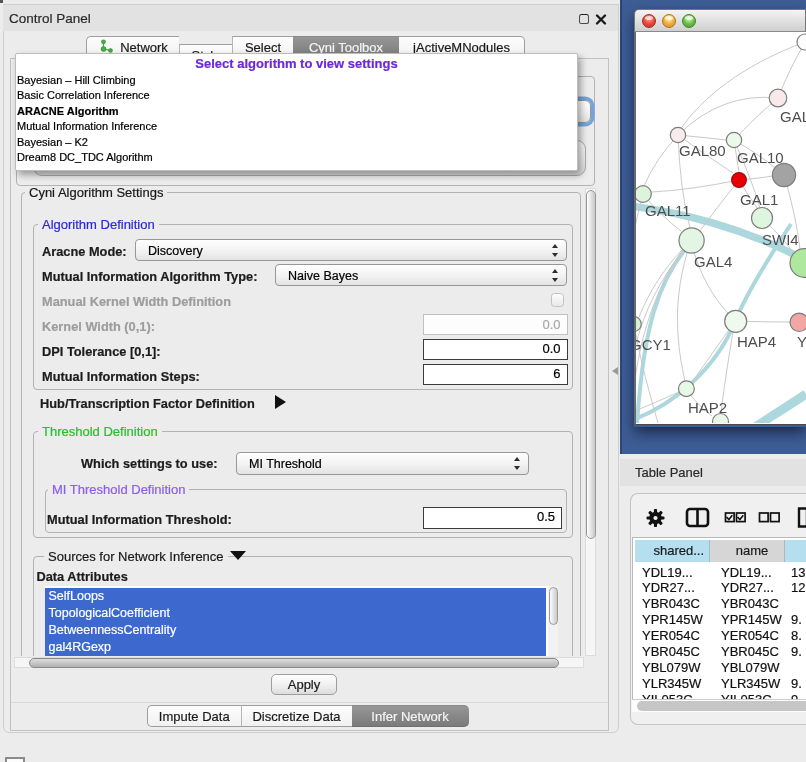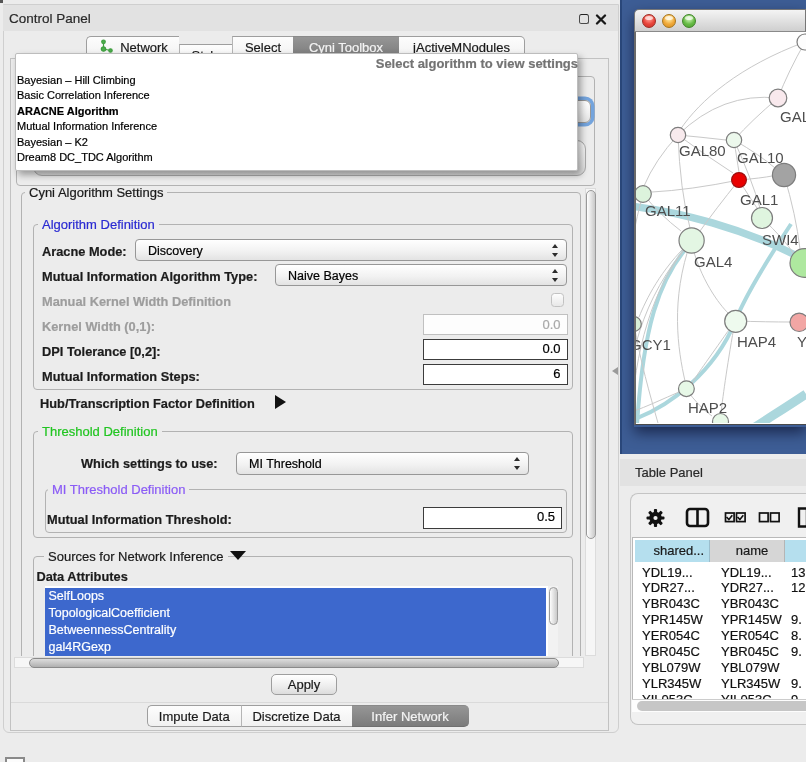--- a/index.html
+++ b/index.html
@@ -269,21 +269,21 @@
         <span class="carr">
           <span class="up"></span>
           <span class="dn"></span>
         </span>
     </div>
     <div class="lbl" style="left:28px;top:106px;color:#9d9d9d;">Manual Kernel Width Definition</div>
     <div class="abs" style="left:536.5px;top:105px;width:13.5px;height:13.5px;border:1px solid #c2c2c2;border-radius:3.5px;
          background:linear-gradient(#fdfdfd,#e8e8e8);"></div>
     <div class="lbl" style="left:28px;top:131px;color:#9d9d9d;">Kernel Width (0,1):</div>
     <div class="tfd" style="left:409px;top:126px;width:144.5px;height:21px;">0.0</div>
-    <div class="lbl" style="left:28px;top:156px;">DPI Tolerance [0,2]:</div>
+    <div class="lbl" style="left:28px;top:156px;">DPI Tolerance [0,1]:</div>
     <div class="tf" style="left:409px;top:151px;width:144.5px;height:21px;">0.0</div>
     <div class="lbl" style="left:28px;top:181px;">Mutual Information Steps:</div>
     <div class="tf" style="left:409px;top:176px;width:144.5px;height:21px;">6</div>
 
     <div class="lbl" style="left:26px;top:208px;">Hub/Transcription Factor Definition</div>
     <div class="abs" style="left:261px;top:207px;width:0;height:0;border-top:7px solid transparent;
          border-bottom:7px solid transparent;border-left:11px solid #111;"></div>
 
     <div class="grp" style="left:19px;top:243px;width:540px;height:107px;"></div>
     <div class="gt" style="left:24px;top:237px;color:#21c521;">Threshold Definition</div>
@@ -329,21 +329,21 @@
   <div class="tabw" style="left:147px;top:705px;width:93.5px;border-left:1px solid #9e9e9e;border-radius:5px 0 0 5px;">Impute Data</div>
   <div class="tabw" style="left:240.5px;top:705px;width:111px;border-left:1px solid #b5b5b5;">Discretize Data</div>
   <div class="abs" style="left:351.5px;top:705px;width:117px;height:22px;background:linear-gradient(#969696,#7b7b7b);
        border-radius:0 5px 5px 0;border-top:1px solid #8a8a8a;border-bottom:1px solid #6f6f6f;color:#f4f4f4;
        font-size:13px;text-align:center;line-height:21px;">Infer Network</div>
 
   <div class="abs" style="left:11px;top:701.5px;width:597px;height:1px;background:#dadada;"></div>
 
   <div class="abs" style="left:15px;top:53px;width:563px;height:118px;background:#fff;border:1px solid #bdbdbd;
        border-radius:2px;box-shadow:3px 4px 7px rgba(0,0,0,0.35);"></div>
-  <div class="abs" style="left:15px;top:56px;width:563px;text-align:right;font-size:13px;font-weight:bold;color:#737373;">Select algorithm to view settings</div>
+  <div class="abs" style="left:15px;top:56px;width:563px;text-align:center;font-size:13px;font-weight:bold;color:#6d28d9;">Select algorithm to view settings</div>
   <div class="abs" style="left:17px;top:73px;font-size:11px;color:#000;line-height:15.4px;white-space:nowrap;">
     Bayesian – Hill Climbing<br>
     Basic Correlation Inference<br>
     <b>ARACNE Algorithm</b><br>
     Mutual Information Inference<br>
     Bayesian – K2<br>
     Dream8 DC_TDC Algorithm
   </div>
 
   <div class="abs" style="left:612px;top:367px;width:0;height:0;border-top:4px solid transparent;

